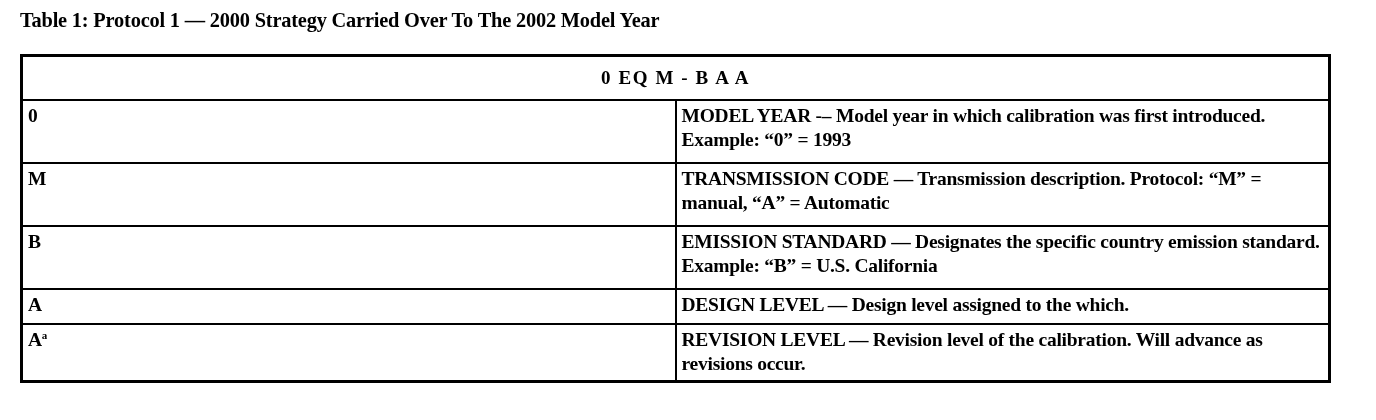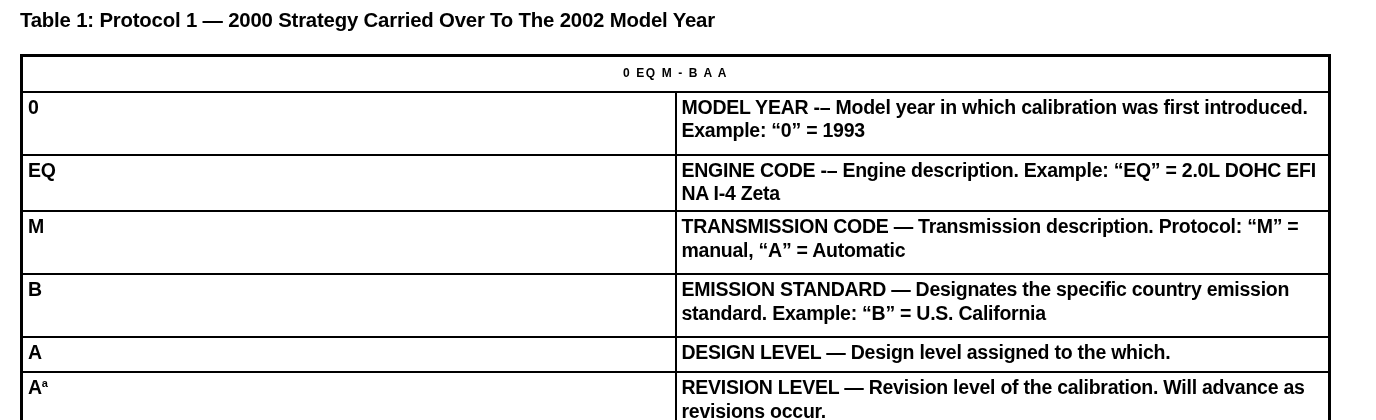--- a/index.html
+++ b/index.html
@@ -12,20 +12,21 @@
     height: 420px;
     font-family: "Liberation Sans", sans-serif;
     color: #000000;
     overflow: hidden;
   }
   .page {
     position: relative;
     width: 1376px;
     height: 420px;
     box-sizing: border-box;
+    font-family: Liberation Serif, serif;
   }
   .caption {
     position: absolute;
     left: 20px;
     top: 8px;
     font-size: 21px;
     font-weight: bold;
     letter-spacing: -0.2px;
     white-space: nowrap;
     font-stretch: condensed;
@@ -55,21 +56,21 @@
     letter-spacing: -0.25px;
   }
   td.code-cell {
     width: 337px;
   }
   td.desc-cell {
     width: 962px;
   }
   tr.header-row td {
     text-align: center;
-    font-size: 12px;
+    font-size: 19px;
     letter-spacing: 1.6px;
     padding-top: 9px;
     padding-bottom: 10px;
   }
   tr.tall td {
     height: 54px;
   }
   tr.short td {
     height: 26px;
   }
@@ -93,24 +94,20 @@
 
         <tr class="header-row">
           <td colspan="2">0 EQ M - B A A</td>
         </tr>
 
         <tr class="tall">
           <td class="code-cell">0</td>
           <td class="desc-cell">MODEL YEAR -– Model year in which calibration was first introduced. Example: “0” = 1993</td>
         </tr>
 
-        <tr class="short">
-          <td class="code-cell">EQ</td>
-          <td class="desc-cell">ENGINE CODE -– Engine description. Example: “EQ” =  2.0L DOHC EFI NA I-4 Zeta</td>
-        </tr>
 
         <tr class="tall">
           <td class="code-cell">M</td>
           <td class="desc-cell">TRANSMISSION CODE — Transmission description. Protocol: “M” = manual, “A” = Automatic</td>
         </tr>
 
         <tr class="tall">
           <td class="code-cell">B</td>
           <td class="desc-cell">EMISSION STANDARD — Designates the specific country emission standard. Example: “B” = U.S. California</td>
         </tr>

